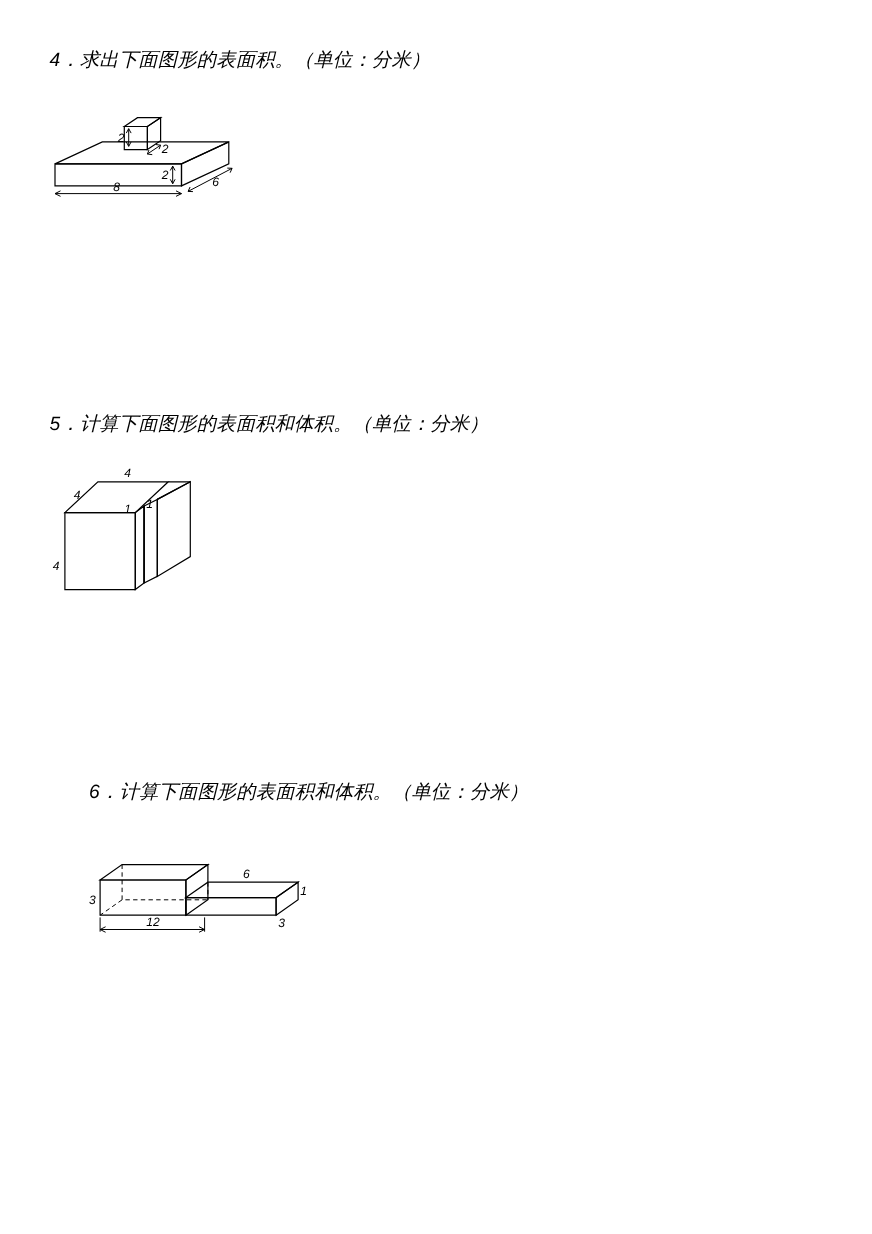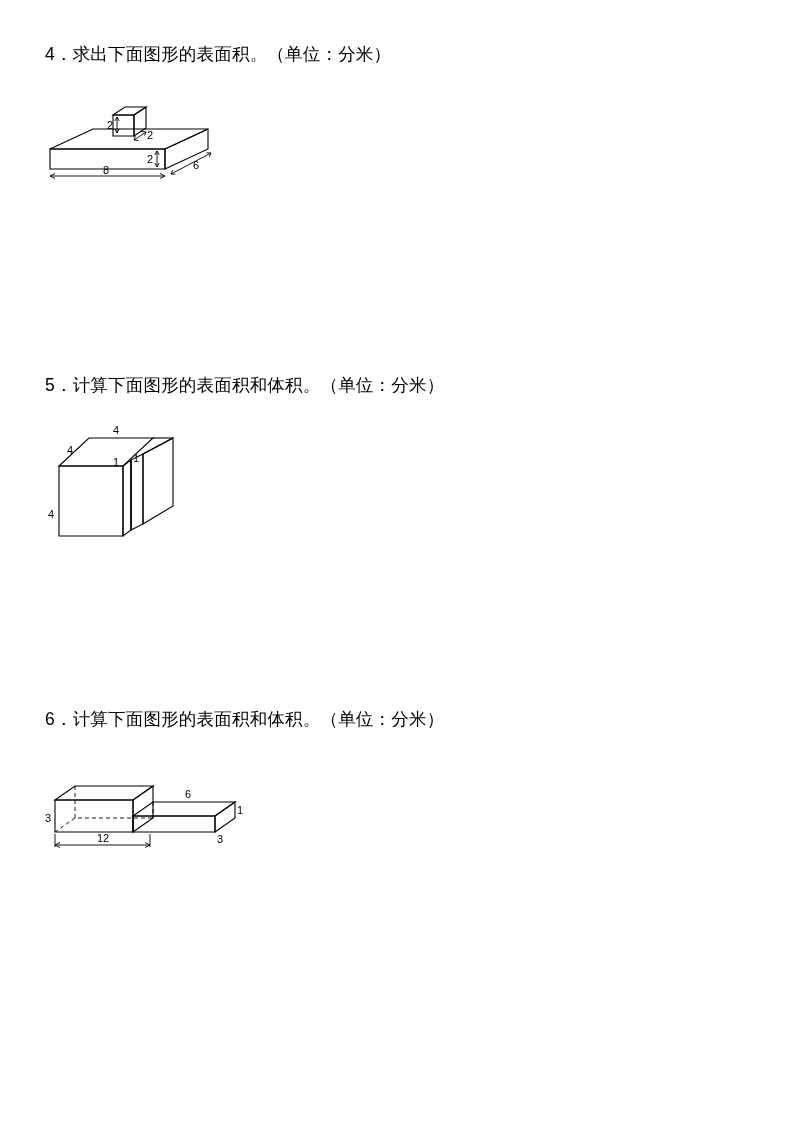--- a/index.html
+++ b/index.html
@@ -16,36 +16,37 @@
     overflow: hidden;
   }
   .page {
     position: absolute;
     inset: 0;
   }
   .question {
     position: absolute;
     left: 45px;
     width: 700px;
+    font-style: italic;
   }
   .q-text {
     font-size: 17.5px;
     line-height: 1.4;
     letter-spacing: 0.2px;
     white-space: nowrap;
   }
   .figure {
     position: relative;
   }
   .figure svg {
     display: block;
   }
   #q4 { top: 42px; }
   #q5 { top: 373px; }
-  #q6 { top: 707px; }
+  #q6 { top: 707px; margin-left: 36px; }
 
   .fig4 { margin-left: 0px; margin-top: 14px; }
   .fig5 { margin-left: 0px; margin-top: 20px; }
   .fig6 { margin-left: 0px; margin-top: 18px; }
 
   text.dim {
     font-family: "Liberation Sans", "DejaVu Sans", sans-serif;
     font-size: 11px;
     fill: #000;
   }

